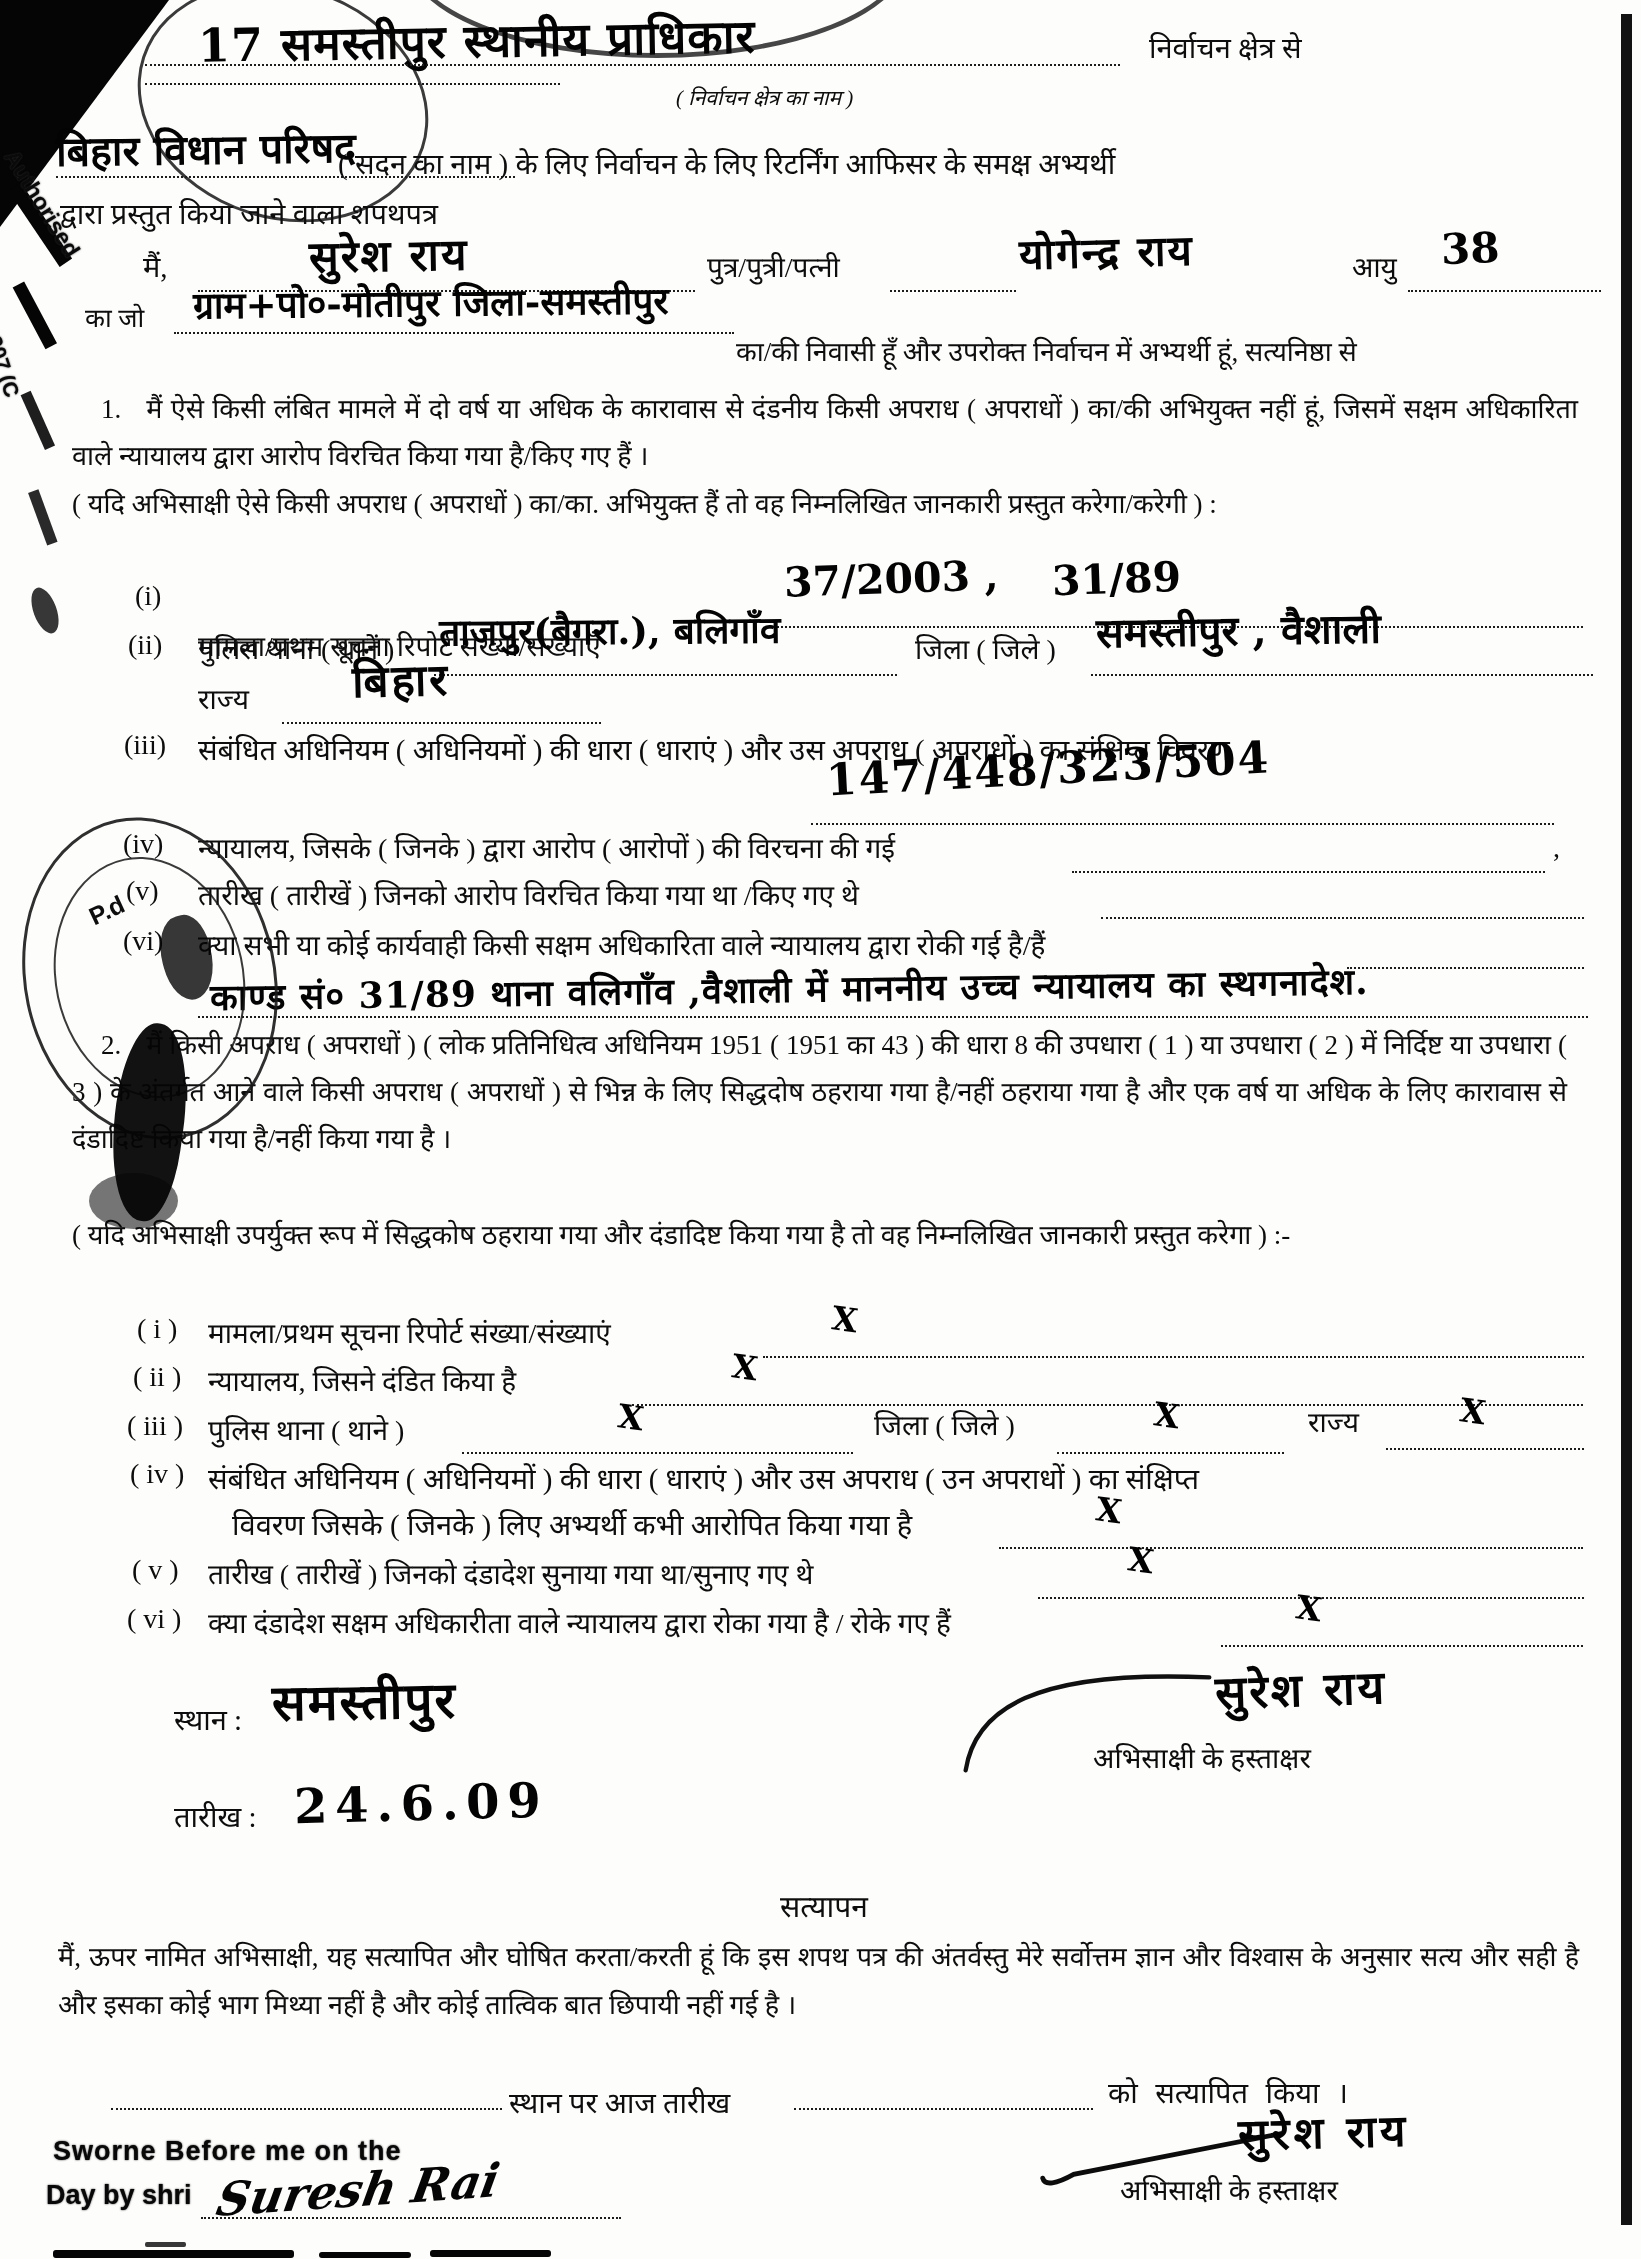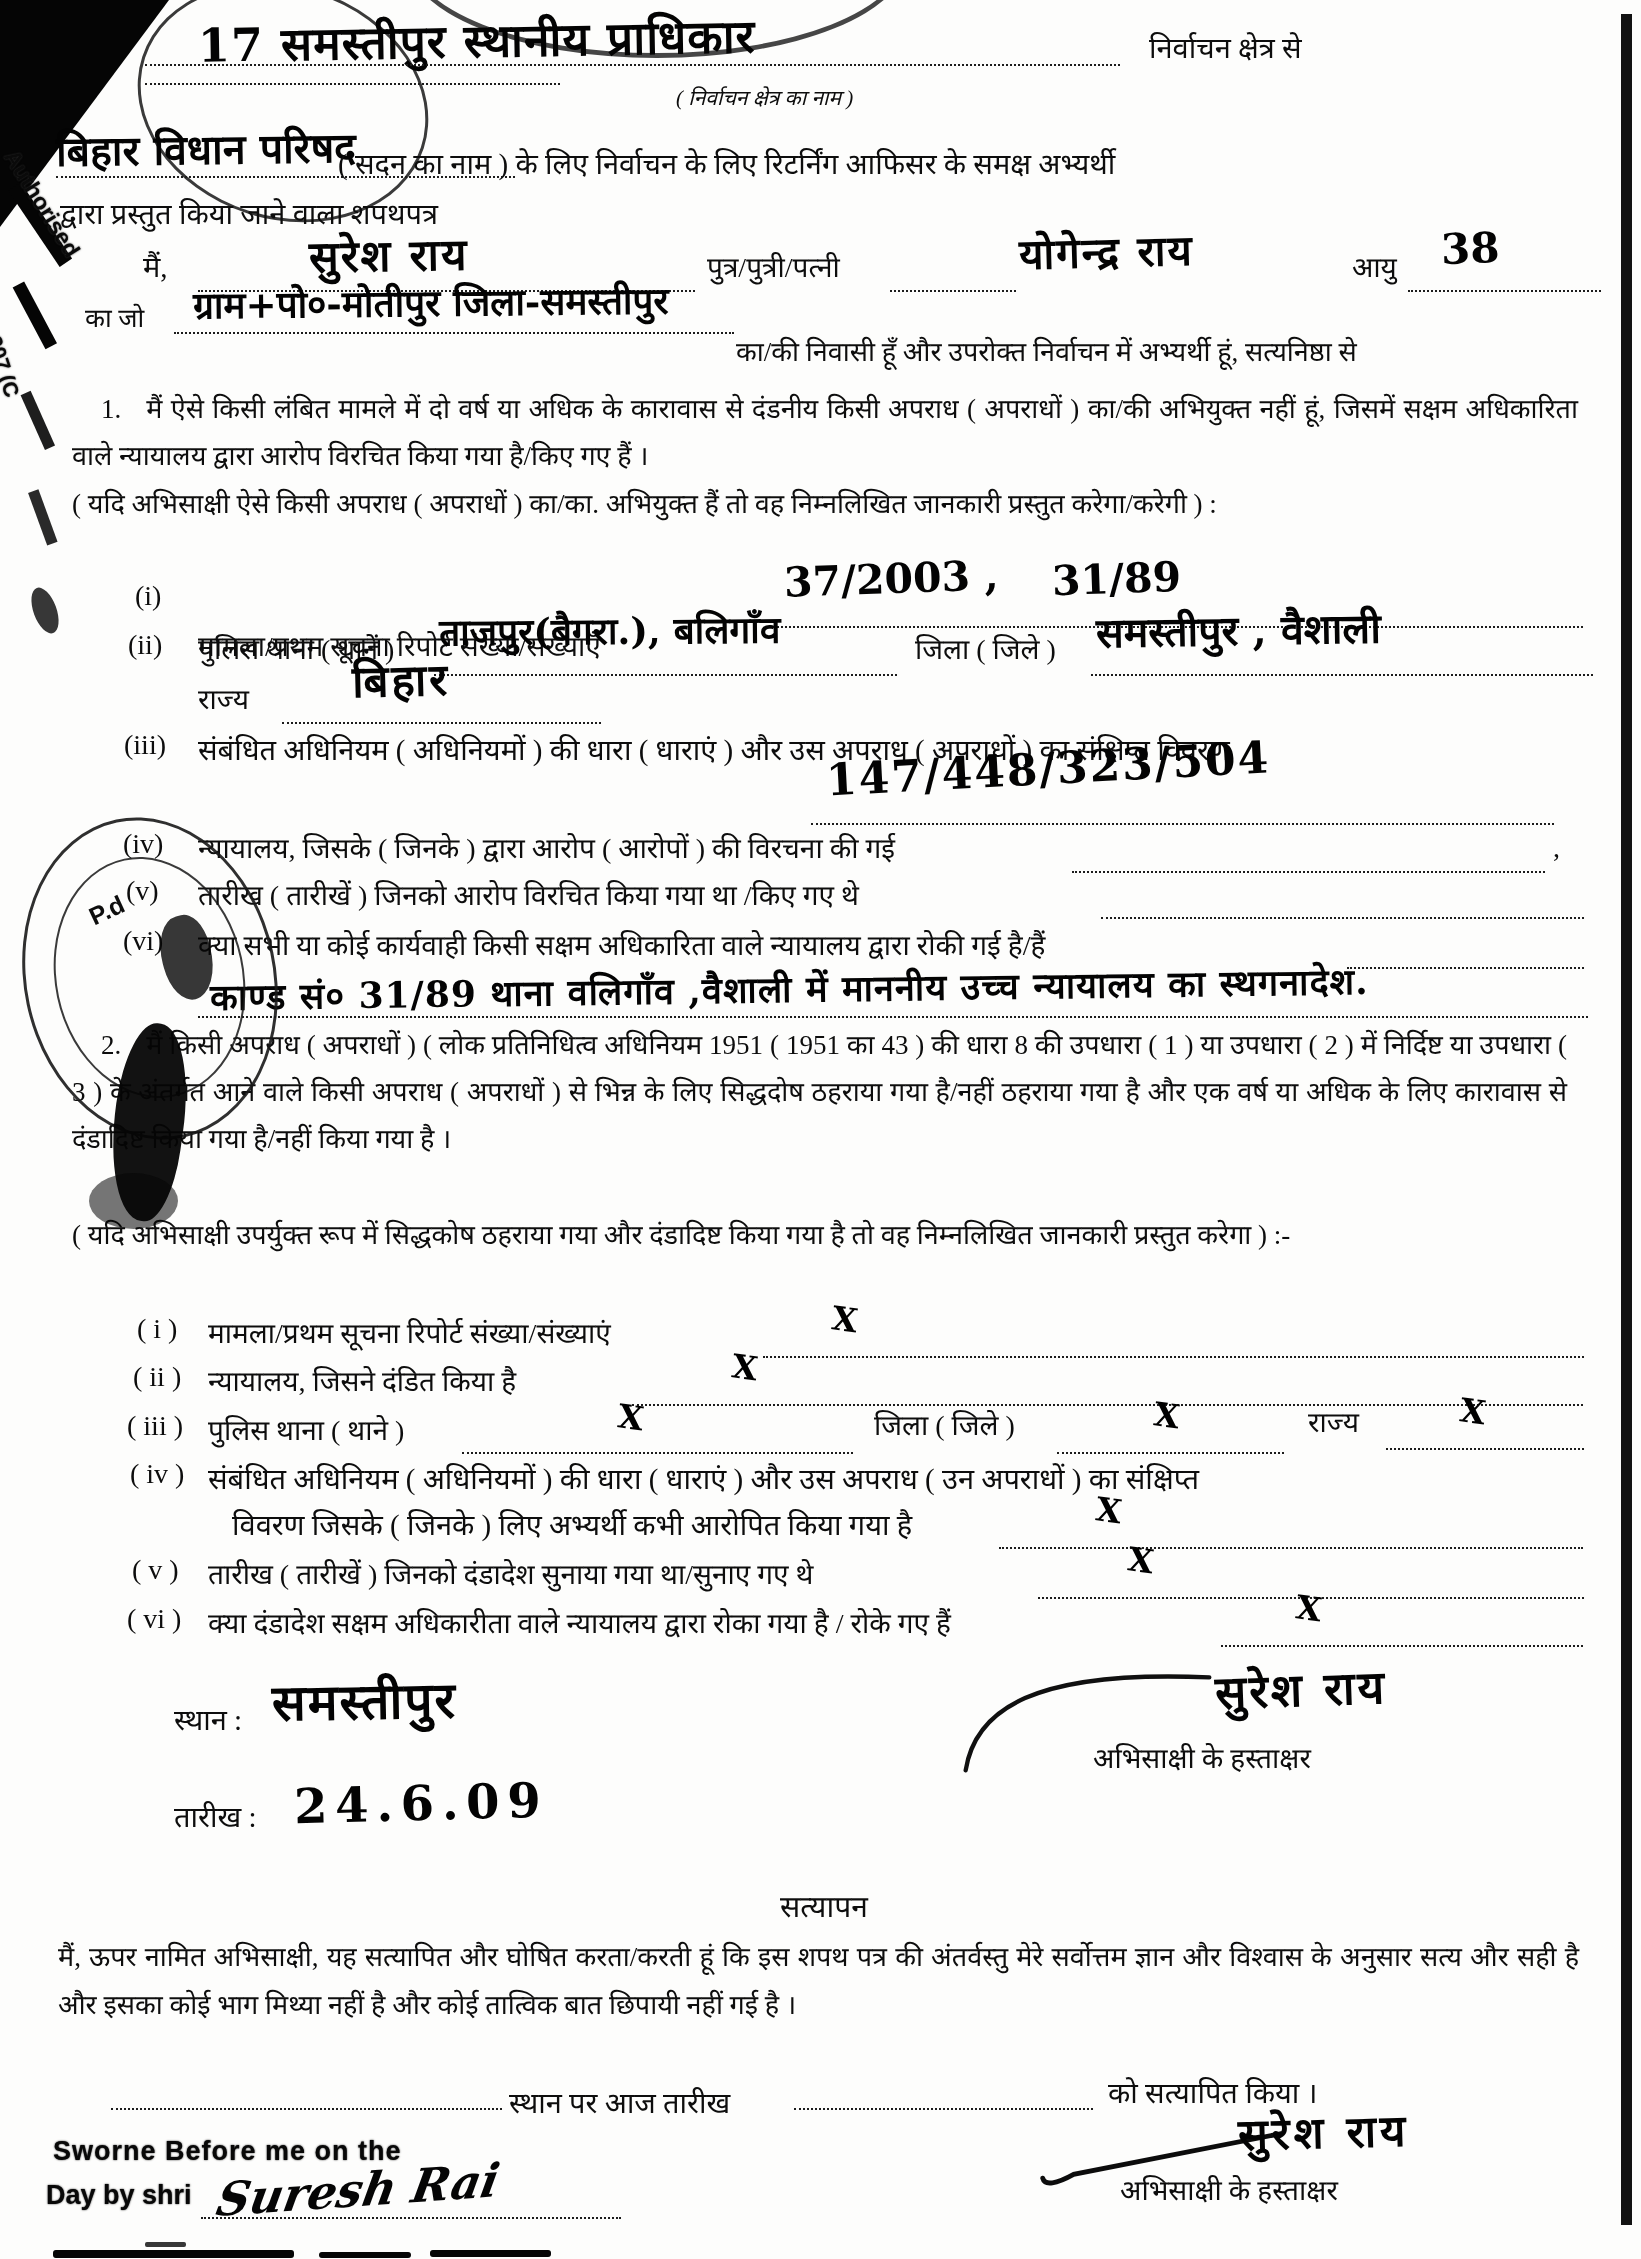--- a/index.html
+++ b/index.html
@@ -166,21 +166,21 @@
 
   <div class="pt" style="left:174px;top:1796px;font-size:29px;">तारीख :</div>
   <div class="hw" style="left:294px;top:1775px;font-size:48px;transform:rotate(-1.5deg);letter-spacing:7.7px;">24.6.09</div>
 
   <div class="pt" style="left:780px;top:1885px;font-size:30px;">सत्यापन</div>
   <div class="para" style="left:58px;top:1933px;width:1521px;line-height:48px;font-size:27px;">मैं, ऊपर नामित अभिसाक्षी, यह सत्यापित और घोषित करता/करती हूं कि इस शपथ पत्र की अंतर्वस्तु मेरे सर्वोत्तम ज्ञान और विश्वास के अनुसार सत्य और सही है और इसका कोई भाग मिथ्या नहीं है और कोई तात्विक बात छिपायी नहीं गई है ।</div>
 
   <div class="dl" style="left:111px;top:2108px;width:391px;"></div>
   <div class="pt" style="left:509px;top:2082px;font-size:29px;">स्थान पर आज तारीख</div>
   <div class="dl" style="left:794px;top:2108px;width:299px;"></div>
-  <div class="pt" style="left:1108px;top:2072px;font-size:29px;">को सत्यापित किया ।</div>
+  <div class="pt" style="left:1108px;top:2072px;font-size:29px;font-family:Liberation Mono, monospace;">को सत्यापित किया ।</div>
 
   <svg style="left:1035px;top:2122px;" width="251" height="68" viewBox="0 0 260 70">
     <path d="M8,58 C10,66 22,64 40,54 L254,12" stroke="#0c0c0c" stroke-width="5" fill="none" stroke-linecap="round"></path>
   </svg>
   <div class="hw" style="left:1238px;top:2101px;font-size:44px;transform:rotate(-1.5deg);letter-spacing:3.9px;">सुरेश राय</div>
   <div class="pt" style="left:1120px;top:2170px;font-size:28px;">अभिसाक्षी के हस्ताक्षर</div>
 
   <div class="stamp-en" style="left:53px;top:2136px;font-size:27px;letter-spacing:1px;">Sworne Before me on the</div>
   <div class="stamp-en" style="left:46px;top:2180px;font-size:27px;">Day by shri</div>
   <div class="dl" style="left:201px;top:2217px;width:420px;"></div>

